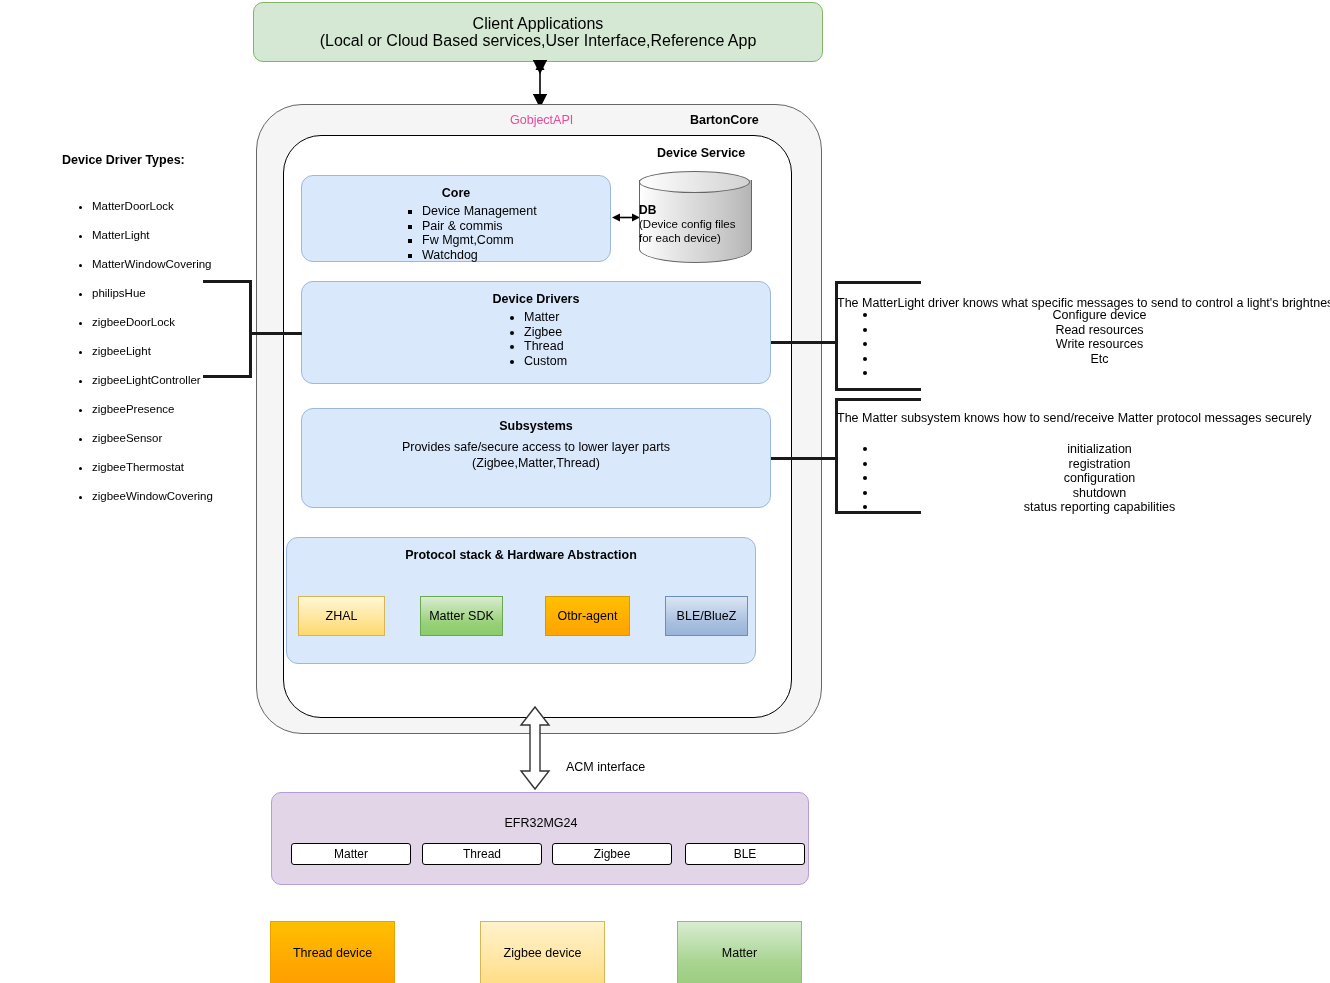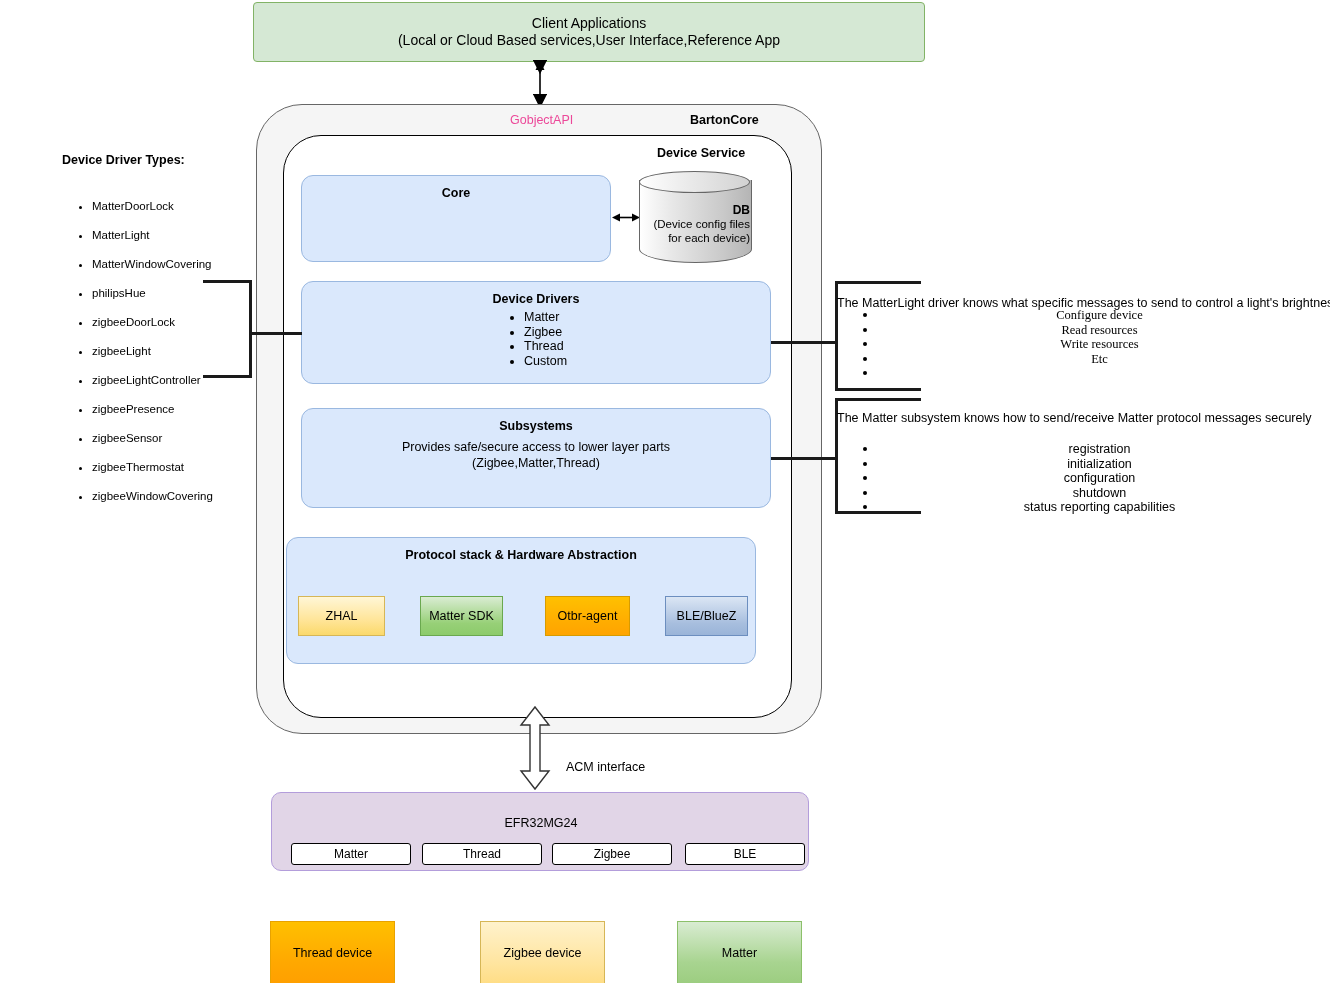--- a/index.html
+++ b/index.html
@@ -17,27 +17,27 @@
     position: relative;
     width: 1330px;
     height: 983px;
     overflow: hidden;
     background: #ffffff;
   }
   .abs { position: absolute; box-sizing: border-box; }
 
   
   .client-app {
-    left: 253px; top: 2px; width: 672px; height: 60px;
+    left: 253px; top: 2px; width: 570px; height: 60px;
     background: #d5e8d4;
     border: 1px solid #82b366;
-    border-radius: 4px;
+    border-radius: 10px;
     display: flex; align-items: center; justify-content: center;
     text-align: center;
-    font-size: 14px;
+    font-size: 16px;
     line-height: 17px;
     color: #000;
   }
 
   
   .barton-core {
     left: 256px; top: 104px; width: 566px; height: 630px;
     background: #f5f5f5;
     border: 1px solid #666666;
     border-radius: 46px;
@@ -97,22 +97,22 @@
     border-bottom-left-radius: 50% 14px;
     border-bottom-right-radius: 50% 14px;
   }
   .db-top {
     position: absolute; left: 0; top: 0px; width: 109px; height: 20px;
     background: linear-gradient(to right,#ffffff 0%,#ececec 40%,#d2d2d2 100%);
     border: 1px solid #666;
     border-radius: 50%;
   }
   .db-text {
-    position: absolute; left: 8px; top: 32px; width: 103px;
-    text-align: right; font-size: 11.5px; line-height: 14px;
+    position: absolute; left: 0; top: 32px; width: 103px;
+    text-align: left; font-size: 11.5px; line-height: 14px;
   }
   .db-text .db-title { font-weight: bold; font-size: 12px; }
 
   
   .arrow-core-db {
     left: 612px; top: 213px; width: 28px; height: 9px;
   }
 
   
   .drivers-box { left: 301px; top: 281px; width: 470px; height: 103px; }
@@ -226,21 +226,21 @@
   }
 
   
   .acm-arrow { left: 518px; top: 705px; width: 34px; height: 86px; }
   .label-acm {
     left: 566px; top: 760px; font-size: 12.5px;
   }
 
   
   .efr-box {
-    left: 271px; top: 792px; width: 538px; height: 79px;
+    left: 271px; top: 792px; width: 538px; height: 93px;
     background: #e1d5e7;
     border: 1px solid #b39ddb;
     border-radius: 10px;
   }
   .efr-title {
     position: absolute; left: 0; top: 23px; width: 538px;
     text-align: center; font-size: 12.5px;
   }
   .efr-chips {
     position: absolute; left: 19px; top: 50px; width: 500px; height: 20px;
@@ -303,20 +303,26 @@
 
   <div class="abs barton-core"></div>
   <div class="abs label-gobject">GobjectAPI</div>
   <div class="abs label-barton">BartonCore</div>
 
   <div class="abs device-service"></div>
   <div class="abs label-device-service">Device Service</div>
 
   <div class="abs panel-blue core-box">
     <div class="panel-title">Core</div>
+    <ul class="core-list">
+      <li>Device Management</li>
+      <li>Pair &amp; commis</li>
+      <li>Fw Mgmt,Comm</li>
+      <li>Watchdog</li>
+    </ul>
   </div>
 
   <svg class="abs arrow-core-db" viewBox="0 0 28 9">
     <line x1="6" y1="4.5" x2="22" y2="4.5" stroke="#000" stroke-width="1.6"></line>
     <path d="M0,4.5 L8,0.4 L8,8.6 z" fill="#000"></path>
     <path d="M28,4.5 L20,0.4 L20,8.6 z" fill="#000"></path>
   </svg>
 
   <div class="abs db-cyl">
     <div class="db-body"></div>
@@ -387,21 +393,21 @@
 
   <div class="abs rstub2"></div>
   <div class="abs rbracket rb2">
     <div class="h-top"></div>
     <div class="v"></div>
     <div class="h-bot"></div>
   </div>
 
   <div class="abs anno-wrap1">
     <div class="anno anno-head">The MatterLight driver knows what specific messages to send to control a light's brightness</div>
-    <div class="anno-bullets" style="font-family:Liberation Serif, serif;">
+    <div class="anno-bullets" style="">
       <div class="anno-row">
         <span class="bullet"></span>
         <span class="rtext">Configure device</span>
       </div>
       <div class="anno-row">
         <span class="bullet"></span>
         <span class="rtext">Read resources</span>
       </div>
       <div class="anno-row">
         <span class="bullet"></span>
@@ -415,25 +421,25 @@
         <span class="bullet"></span>
       </div>
     </div>
   </div>
 
   <div class="abs anno-wrap2">
     <div class="anno anno-head">The Matter subsystem knows how to send/receive Matter protocol messages securely</div>
     <div class="anno-bullets" style="margin-top:31px;">
       <div class="anno-row">
         <span class="bullet"></span>
+        <span class="rtext">initialization</span>
+      </div>
+      <div class="anno-row">
+        <span class="bullet"></span>
         <span class="rtext">registration</span>
-      </div>
-      <div class="anno-row">
-        <span class="bullet"></span>
-        <span class="rtext">initialization</span>
       </div>
       <div class="anno-row">
         <span class="bullet"></span>
         <span class="rtext">configuration</span>
       </div>
       <div class="anno-row">
         <span class="bullet"></span>
         <span class="rtext">shutdown</span>
       </div>
       <div class="anno-row">

